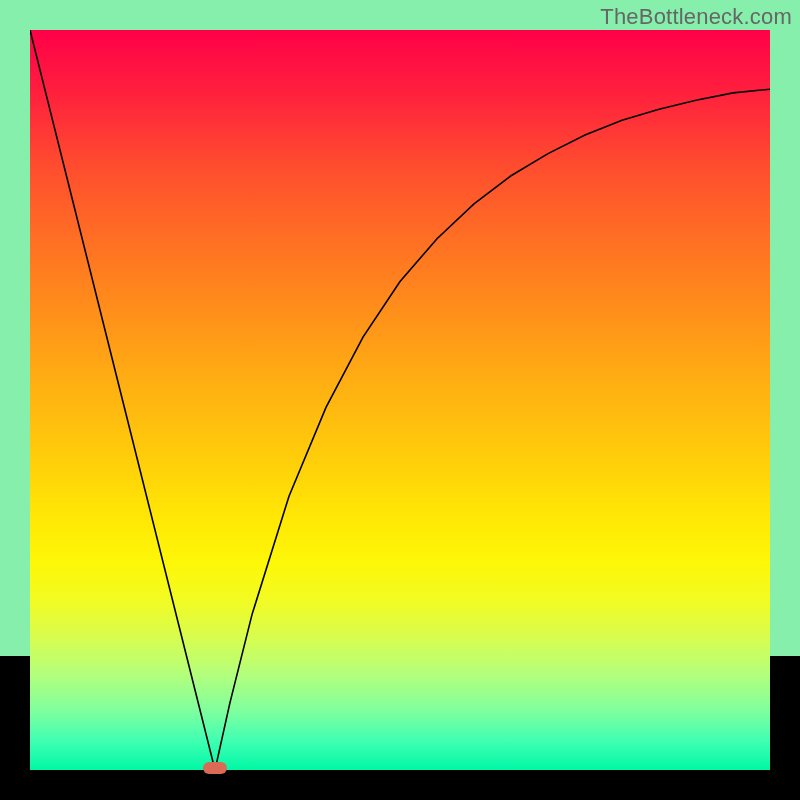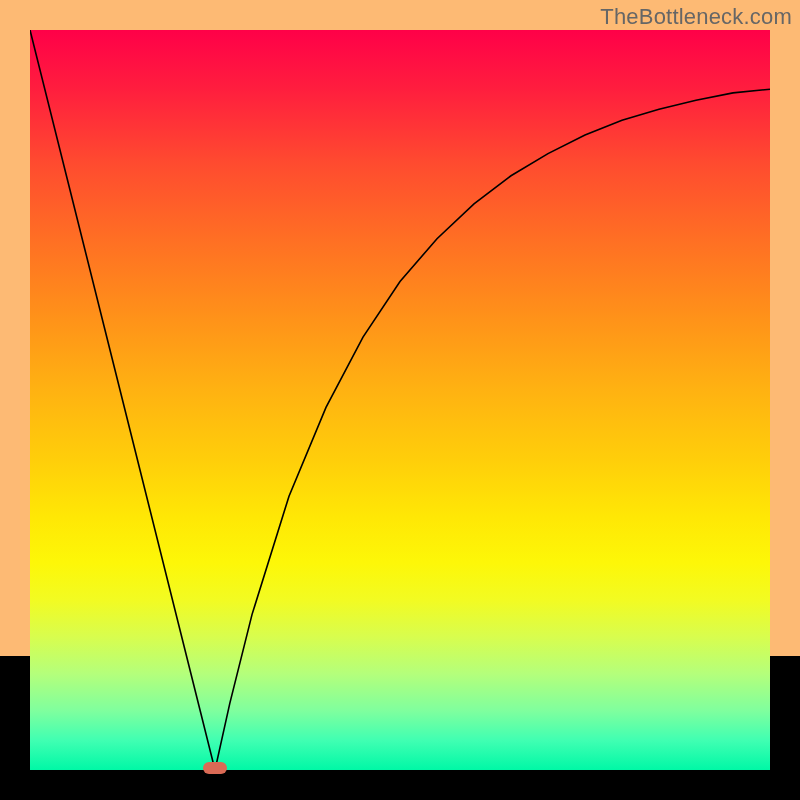--- a/index.html
+++ b/index.html
@@ -10,21 +10,21 @@
     background: #000;
     overflow: hidden;
     font-family: Arial, Helvetica, sans-serif;
   }
   .frame {
     position: absolute;
     top: 0;
     left: 0;
     width: 800px;
     height: 656px;
-    background: #fdba74;
+    background: #86efac;
   }
   .gradient-area {
     position: absolute;
     top: 30px;
     left: 30px;
     width: 740px;
     height: 740px;
     background: linear-gradient(
       to bottom,
       #ff0048 0%,

